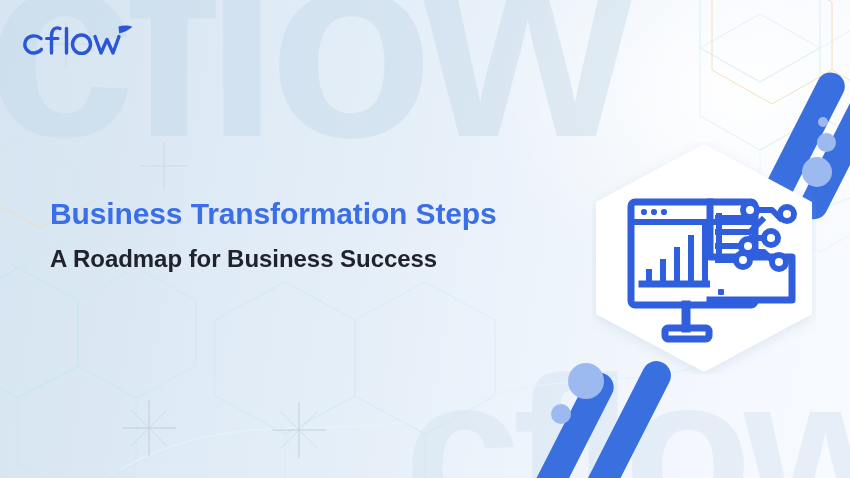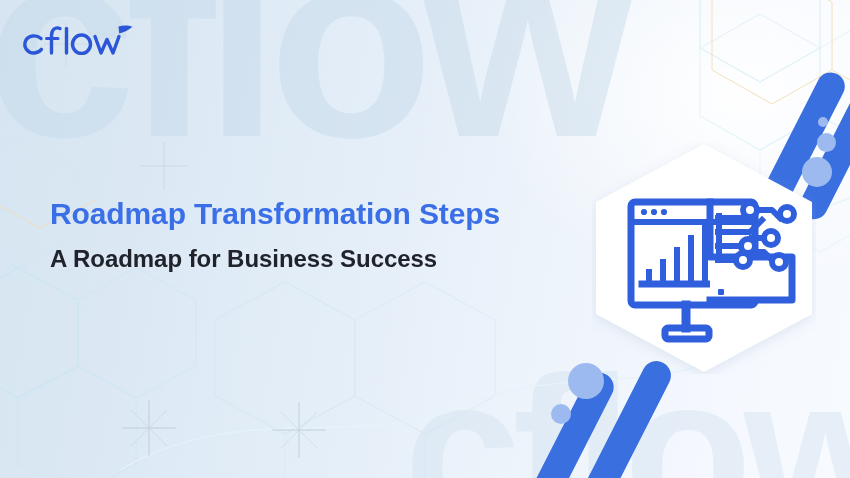--- a/index.html
+++ b/index.html
@@ -161,21 +161,21 @@
         <ellipse cx="63.5" cy="24.2" rx="9" ry="9.2"></ellipse>
 
         <path d="M77 16.5 L83 33 L89 19.5 L95 33 L101 16.5"></path>
       </g>
 
       <path d="M100.5 6.5 C105.5 5.2, 110.5 5.2, 114.5 6.8 C110 10.5, 105.5 12.8, 101.2 13.4 Z" fill="#2b56d8"></path>
     </svg>
   </div>
 
   <div class="textblock">
-    <h1 class="title">Roadmap Transformation Steps</h1>
+    <h1 class="title">Business Transformation Steps</h1>
     <p class="subtitle">A Roadmap for Business Success</p>
   </div>
 
   <div class="hex-wrap">
     <svg class="hex-svg" viewBox="0 0 224 232">
       <defs>
         <filter id="hexshadow" x="-25%" y="-25%" width="150%" height="150%">
           <feDropShadow dx="0" dy="3" stdDeviation="6" flood-color="#8fa8c4" flood-opacity="0.22"></feDropShadow>
         </filter>
       </defs>

